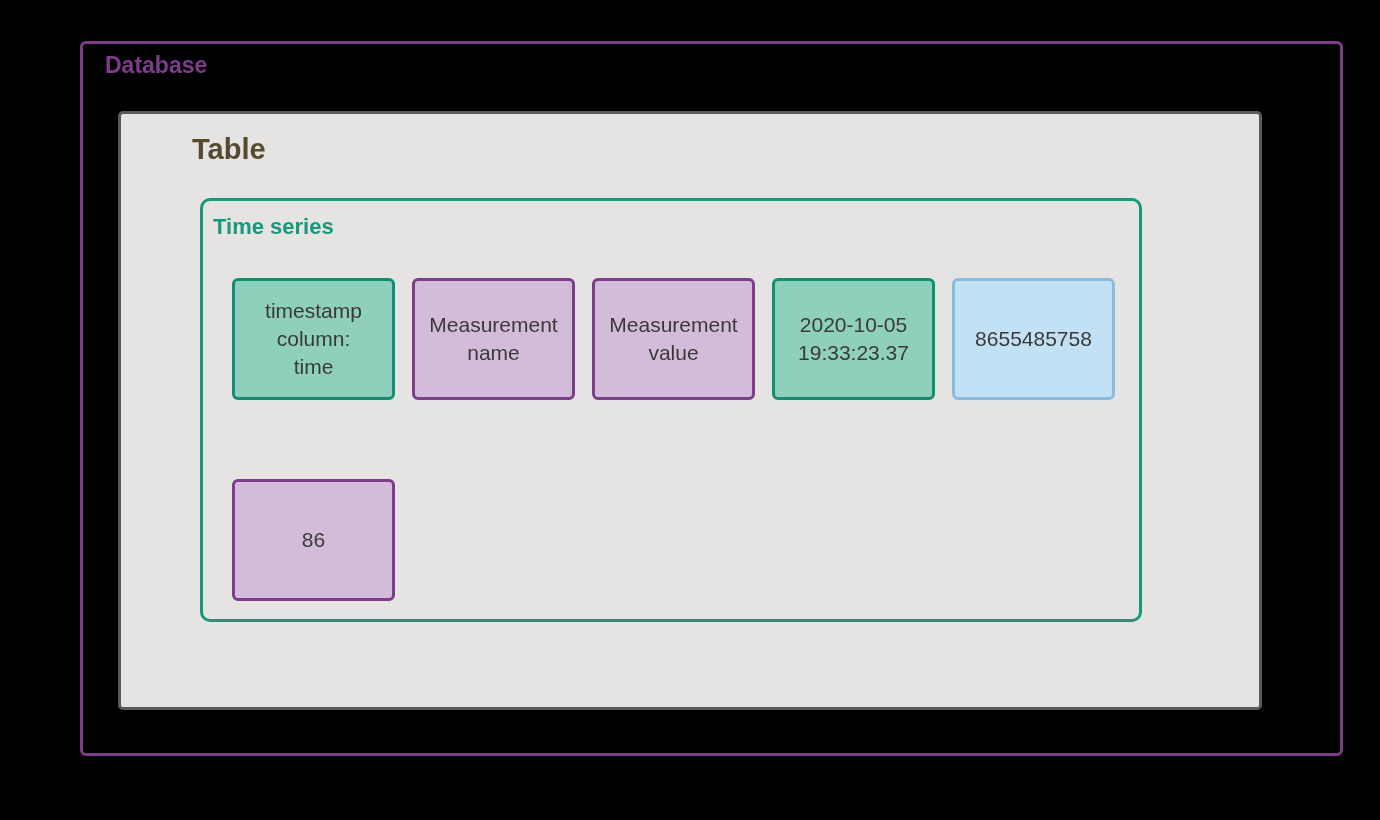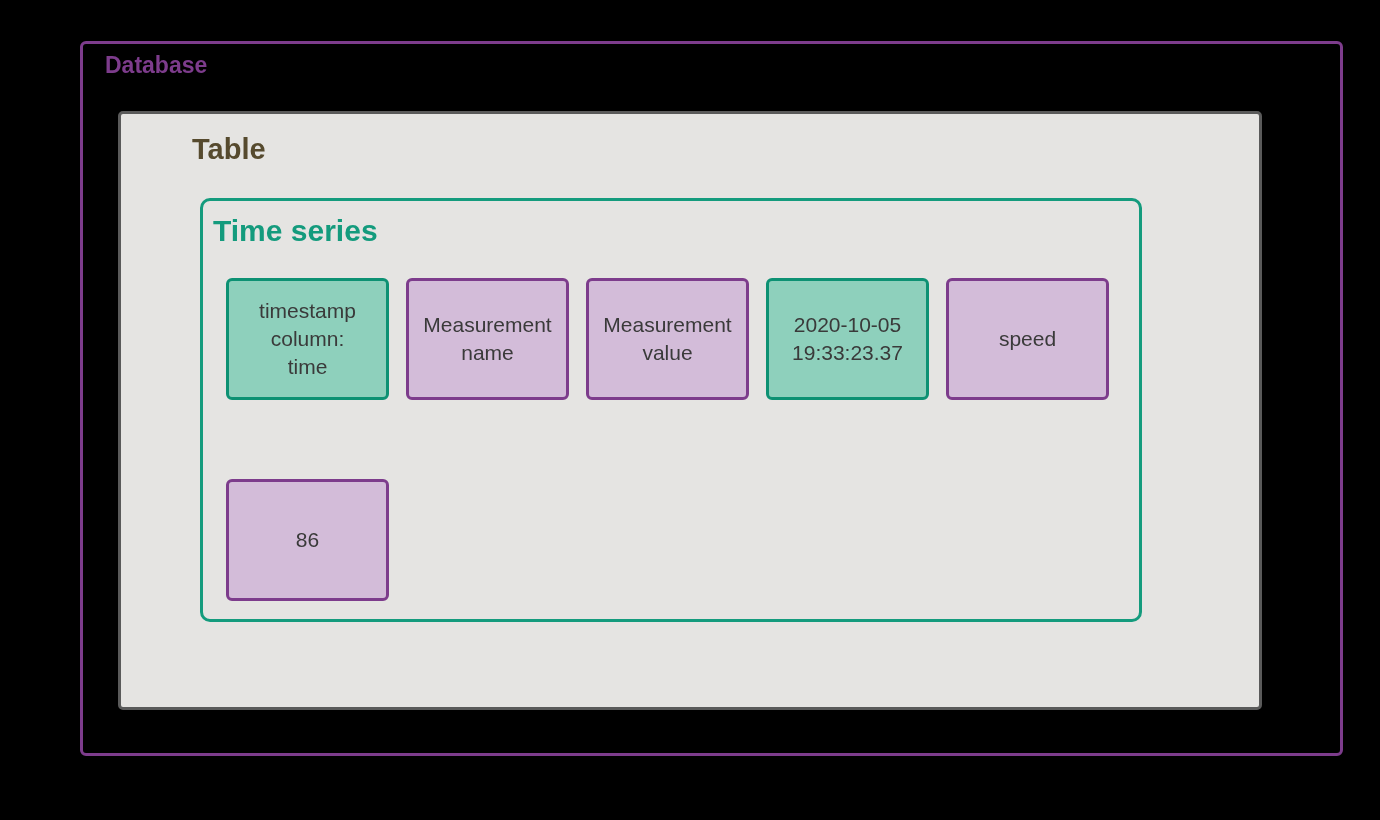--- a/index.html
+++ b/index.html
@@ -62,27 +62,27 @@
     height: 424px;
     box-sizing: border-box;
     border: 3px solid var(--time-series-border, #149b7d);
     border-radius: 10px;
     background: transparent;
   }
   .timeseries-label {
     position: absolute;
     left: 10px;
     top: 13px;
-    font-size: 30px;
+    font-size: 22px;
     font-weight: bold;
     color: var(--time-series-label, #149b7d);
   }
   .cells-grid {
     position: absolute;
-    left: 23px;
+    left: 29px;
     top: 77px;
     display: grid;
     grid-template-columns: repeat(5, 163px);
     column-gap: 17px;
     row-gap: 79px;
   }
   .cell {
     height: 122px;
     box-sizing: border-box;
     border: 3px solid;
@@ -128,19 +128,19 @@
           <div class="cell ts">timestamp
 column:
 time</div>
           <div class="cell meas">Measurement
 name</div>
           <div class="cell meas">Measurement
 value</div>
 
           <div class="cell ts">2020-10-05
 19:33:23.37</div>
-          <div class="cell meas">speed</div>
+          <div class="cell dim">8655485758</div>
           <div class="cell meas">86</div>
         </div>
       </div>
     </div>
   </div>
 </div>
 
 </body></html>

